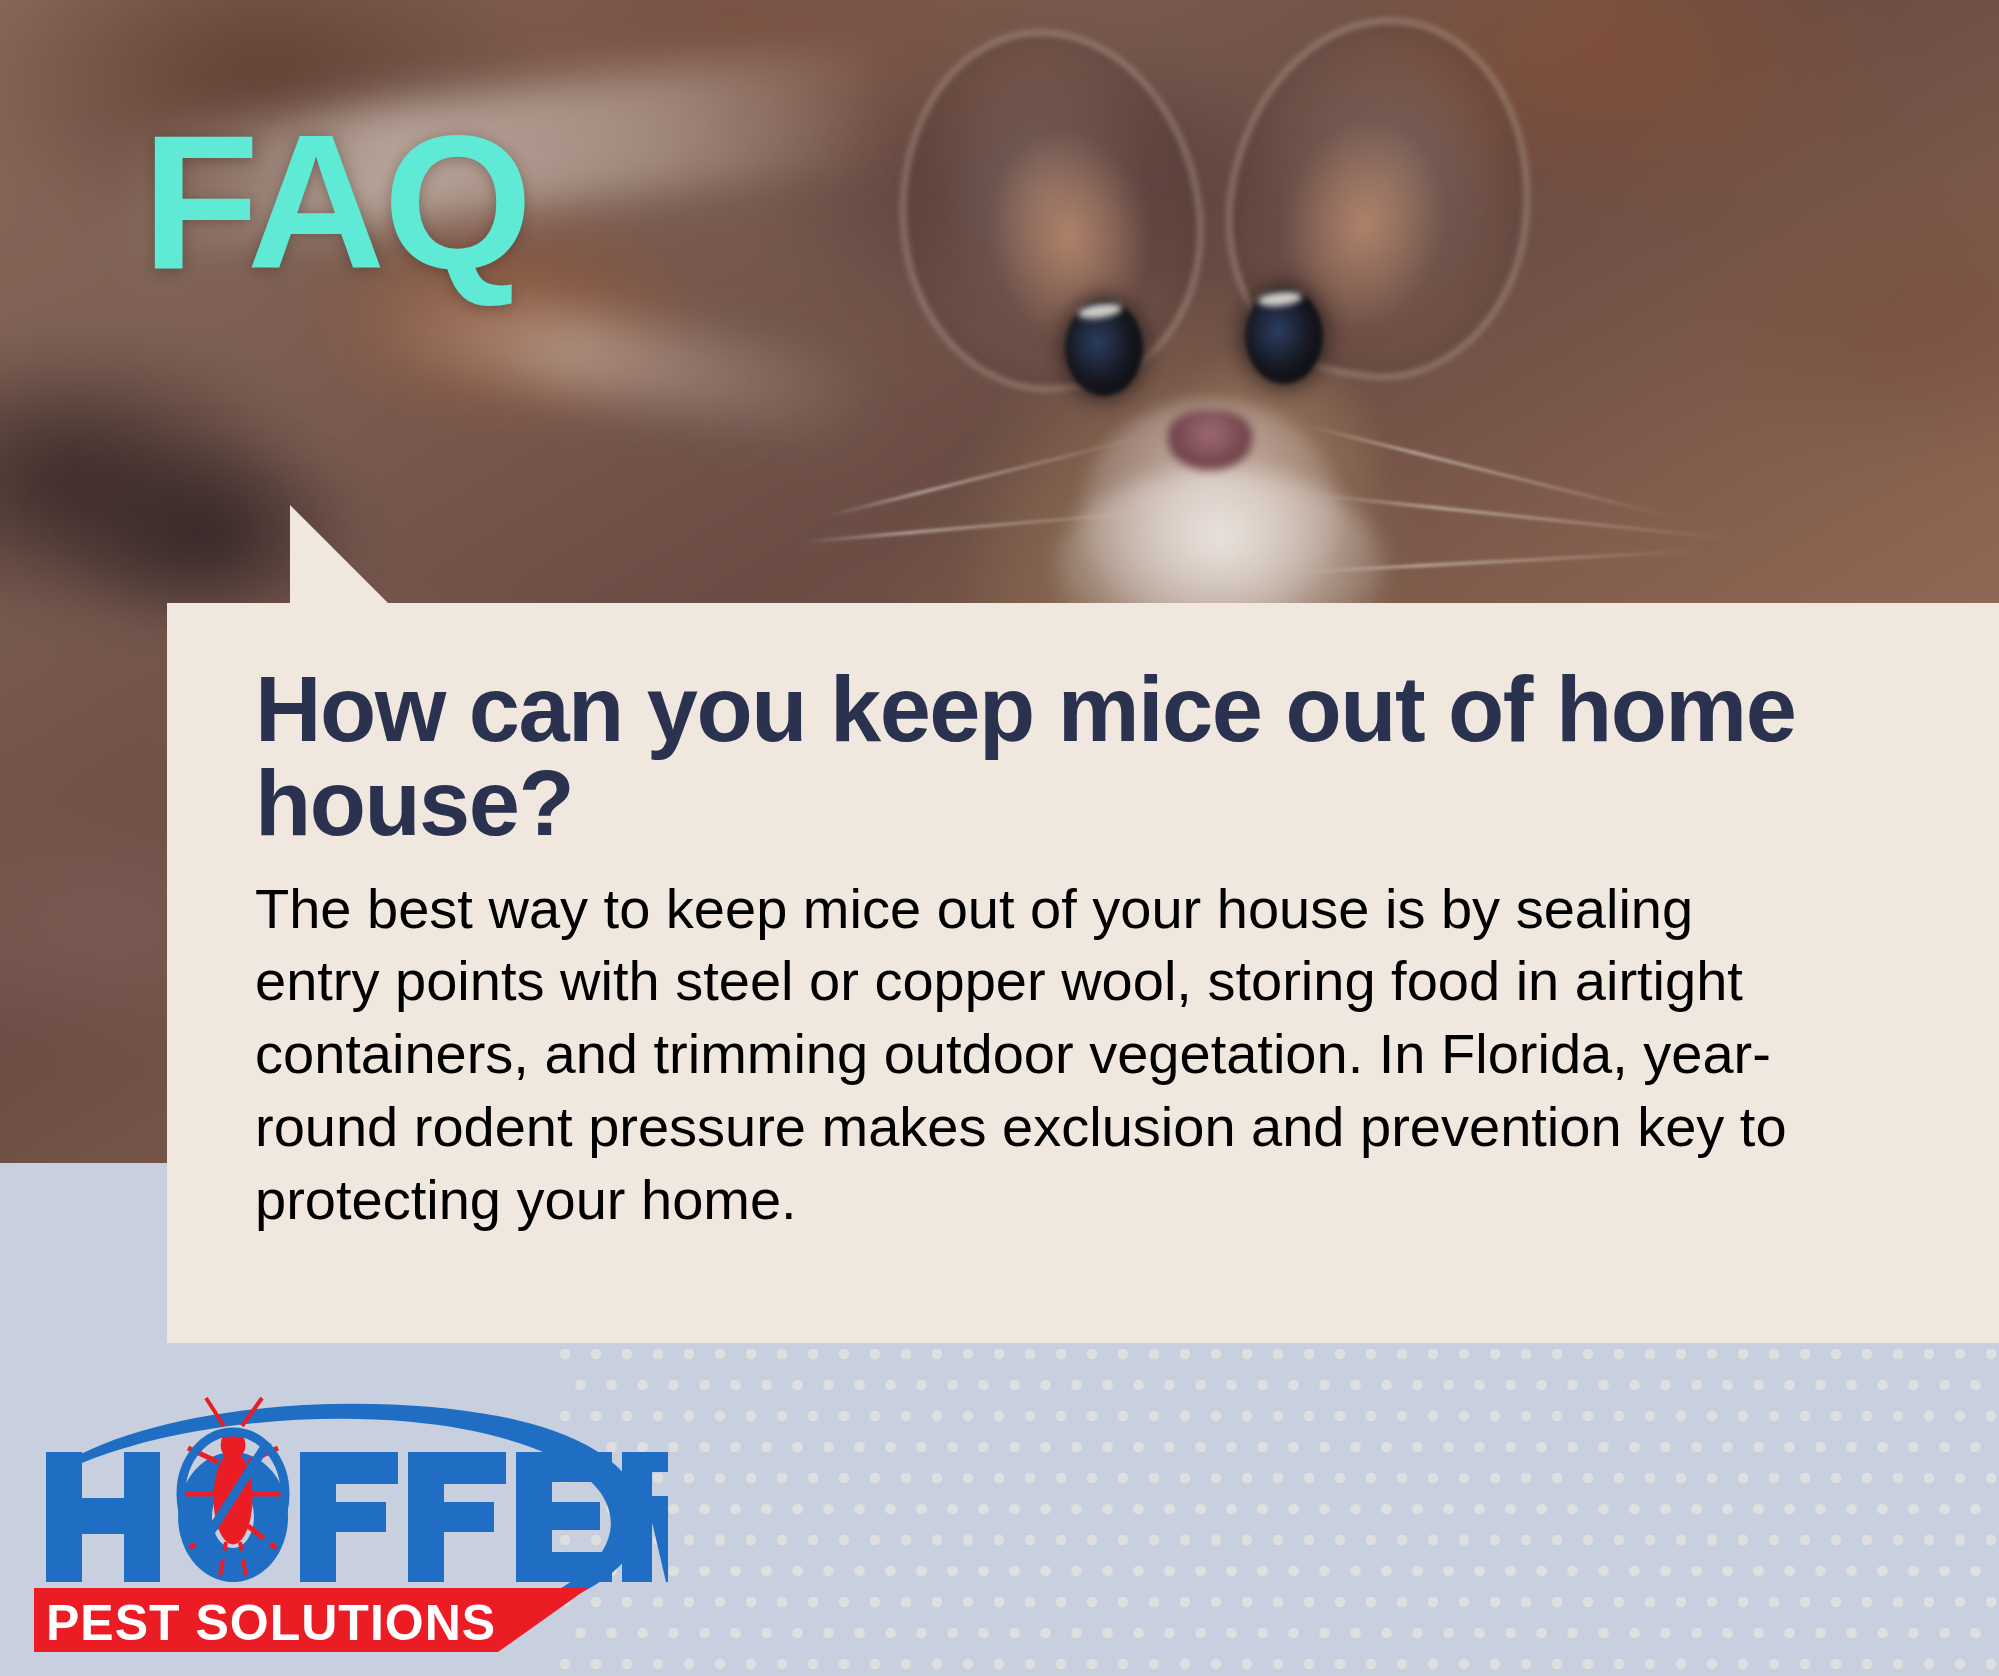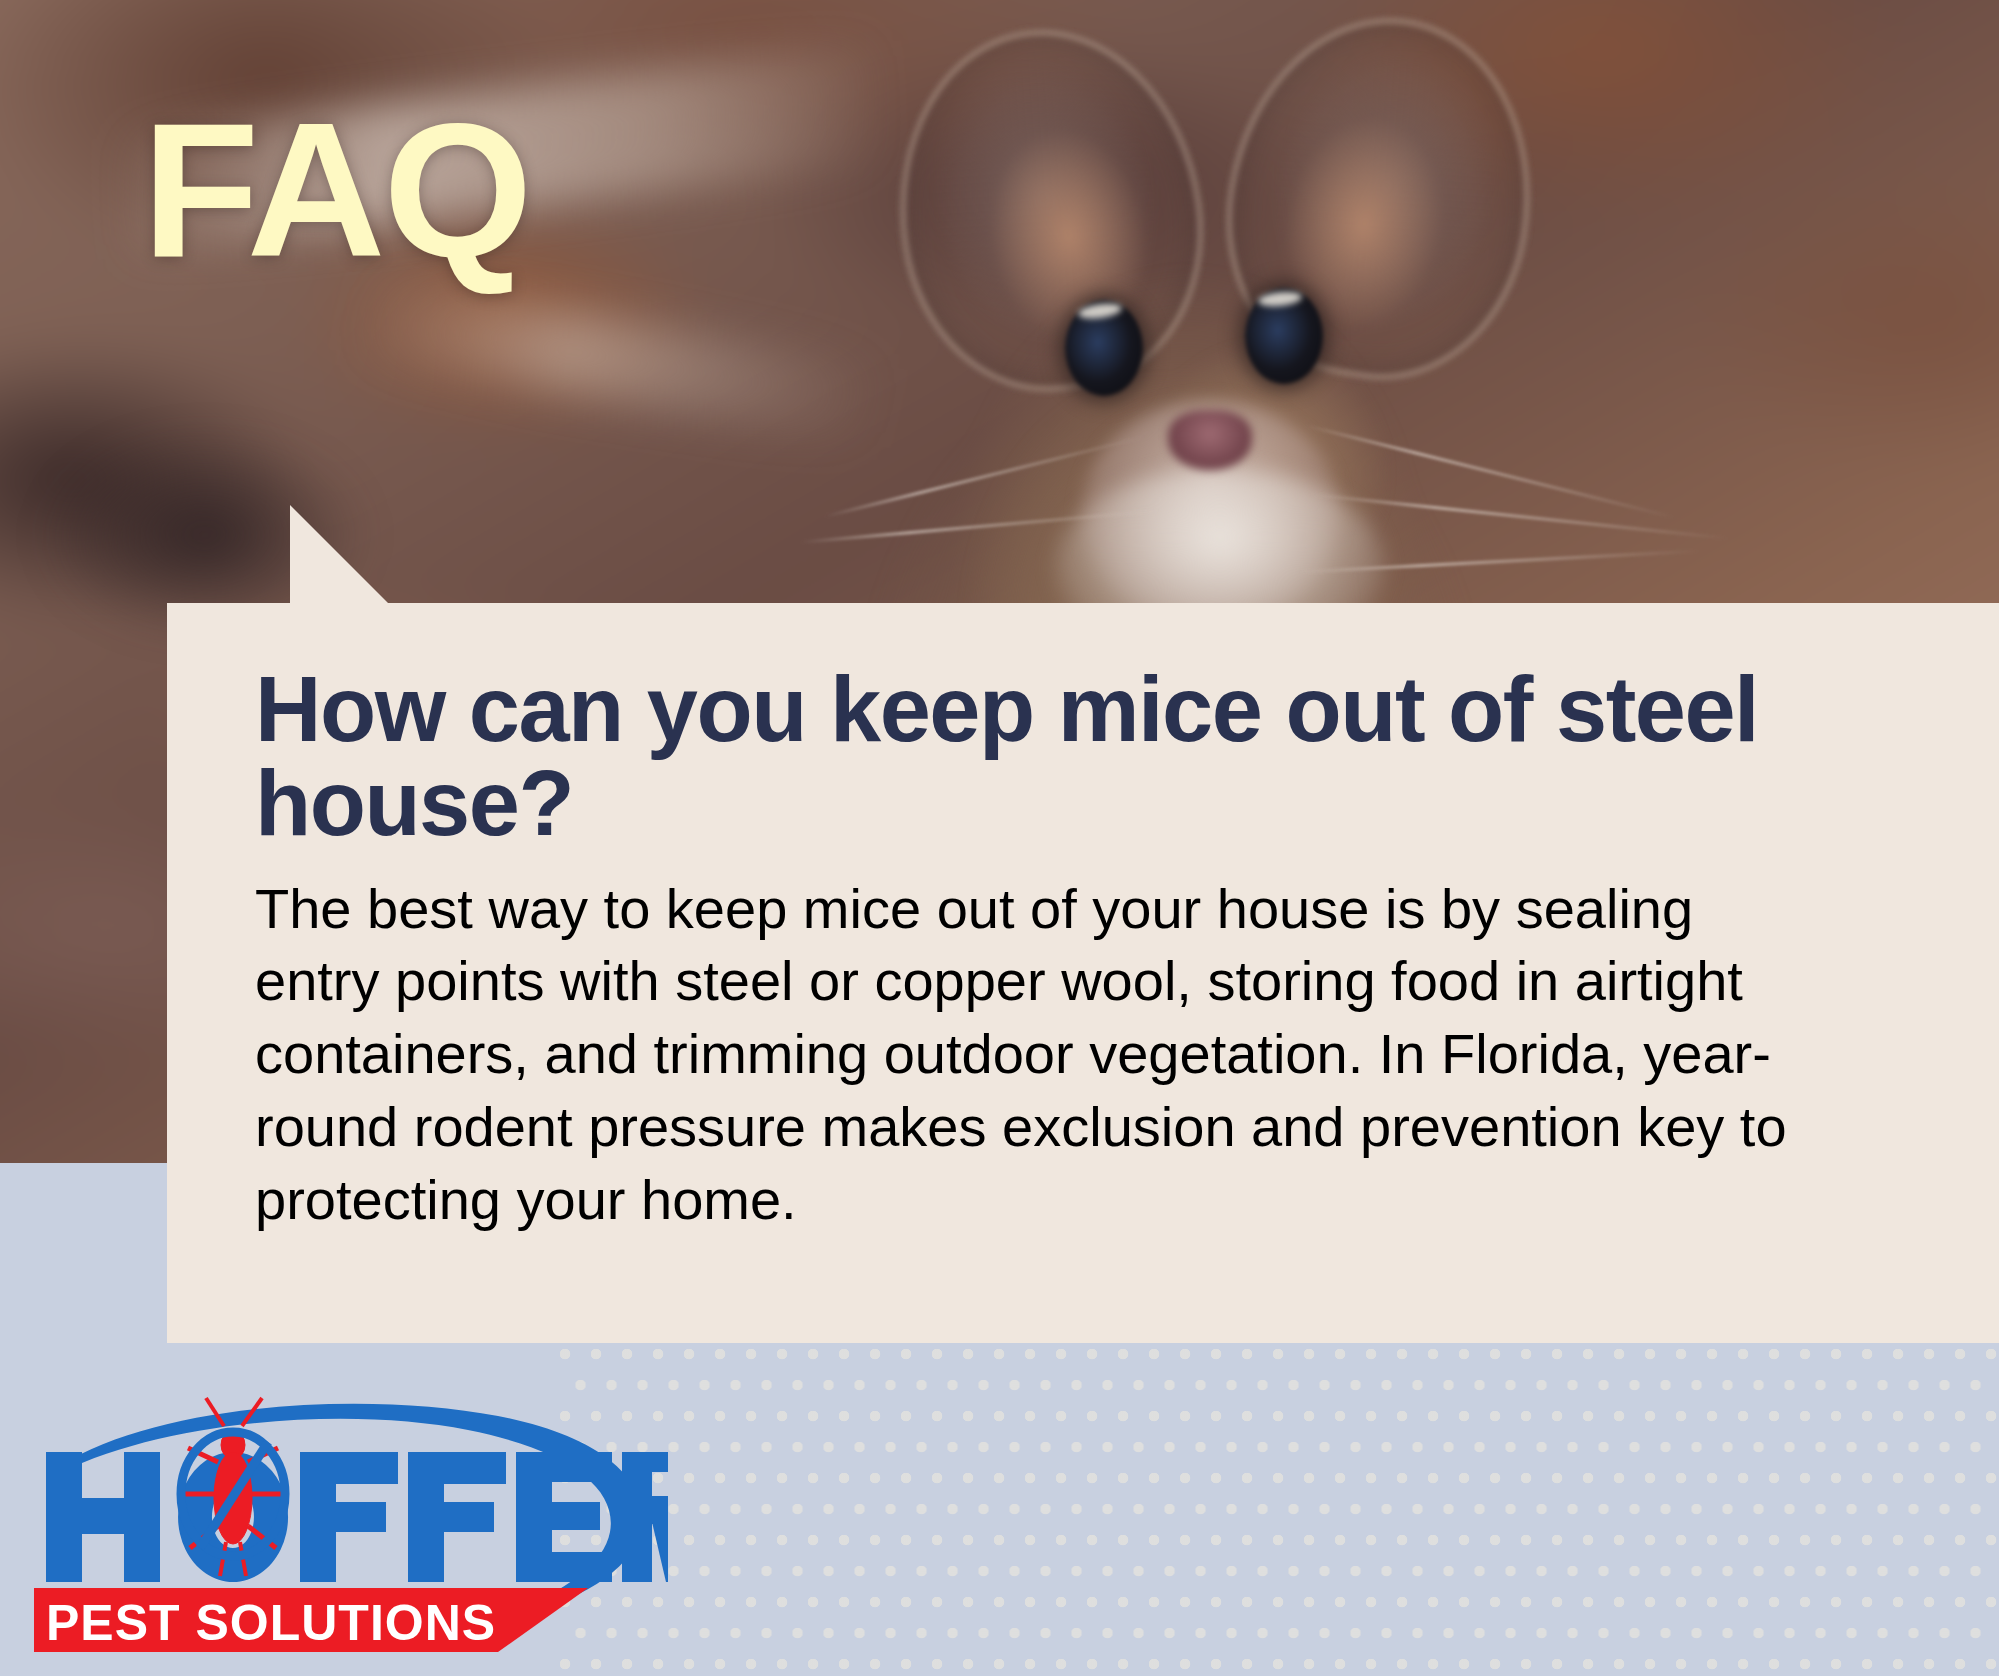--- a/index.html
+++ b/index.html
@@ -150,24 +150,24 @@
     filter:blur(10px);
   }
   .whisker {
     position:absolute; height:3px;
     background:linear-gradient(90deg, rgba(226,216,208,0), rgba(226,216,208,.65) 30%, rgba(226,216,208,0));
     filter:blur(1.6px);
   }
 
   
   .faq-title {
-    position:absolute; left:142px; top:96px;
+    position:absolute; left:142px; top:108px;
     font-size:192px; line-height:0.98; font-weight:bold;
     letter-spacing:-2px;
-    color:#fef9c3;
+    color:#5eead4;
     text-shadow:0 2px 14px rgba(40,26,22,.35);
   }
 
   
   .bubble {
     position:absolute; left:167px; top:603px; width:1832px; height:740px;
     background:#f0e7de;
   }
   .bubble-tail {
     position:absolute; left:290px; top:505px; width:100px; height:100px;
@@ -229,21 +229,21 @@
 
     <div class="faq-title">FAQ</div>
   </div>
 
   <div class="blue-panel"></div>
   <div class="dot-pattern"></div>
 
   <div class="bubble-tail"></div>
   <div class="bubble"></div>
   <div class="bubble-inner">
-    <div class="q-heading">How can you keep mice out of steel house?</div>
+    <div class="q-heading">How can you keep mice out of home house?</div>
     <div class="q-body">The best way to keep mice out of your house is by sealing entry points with steel or copper wool, storing food in airtight containers, and trimming outdoor vegetation. In Florida, year-round rodent pressure makes exclusion and prevention key to protecting your home.</div>
   </div>
 
   <div class="logo">
     <svg viewBox="0 0 640 270" xmlns="http://www.w3.org/2000/svg" aria-hidden="true">
 
       <path d="M 22 82
                C 120 14, 330 0, 470 26
                C 580 47, 625 96, 612 142
                C 600 190, 530 222, 438 236

